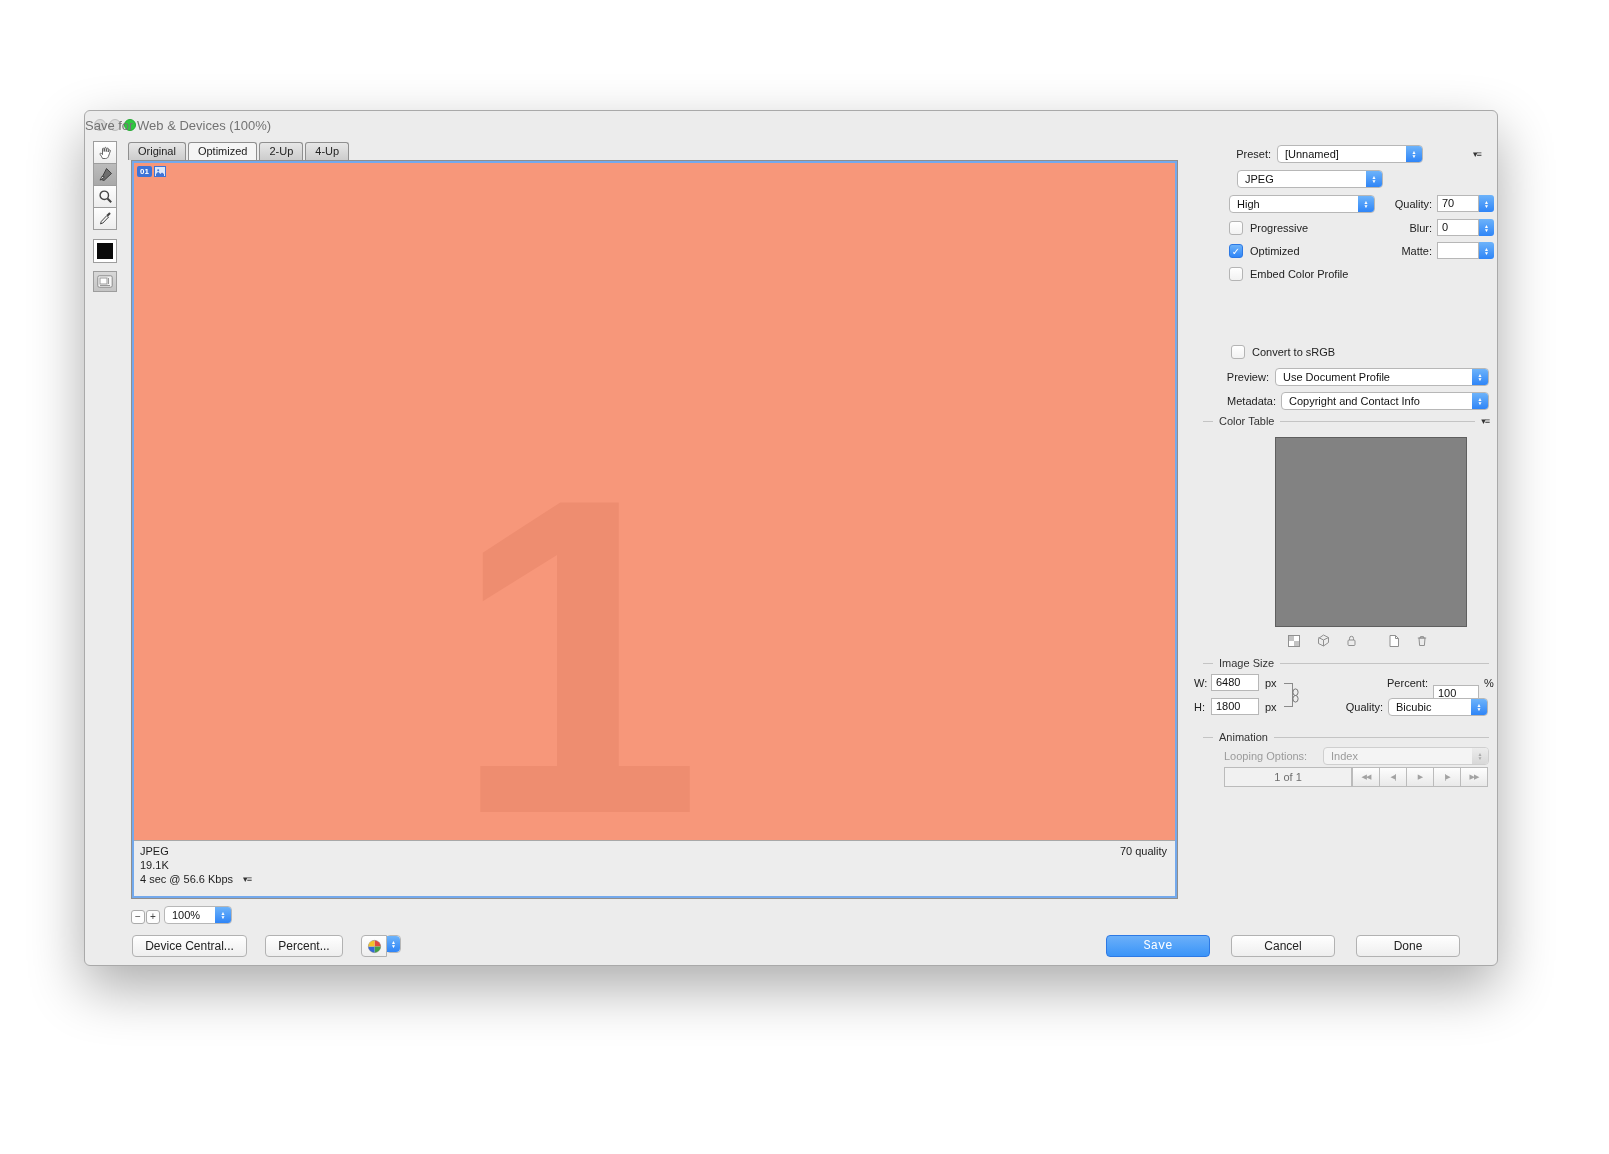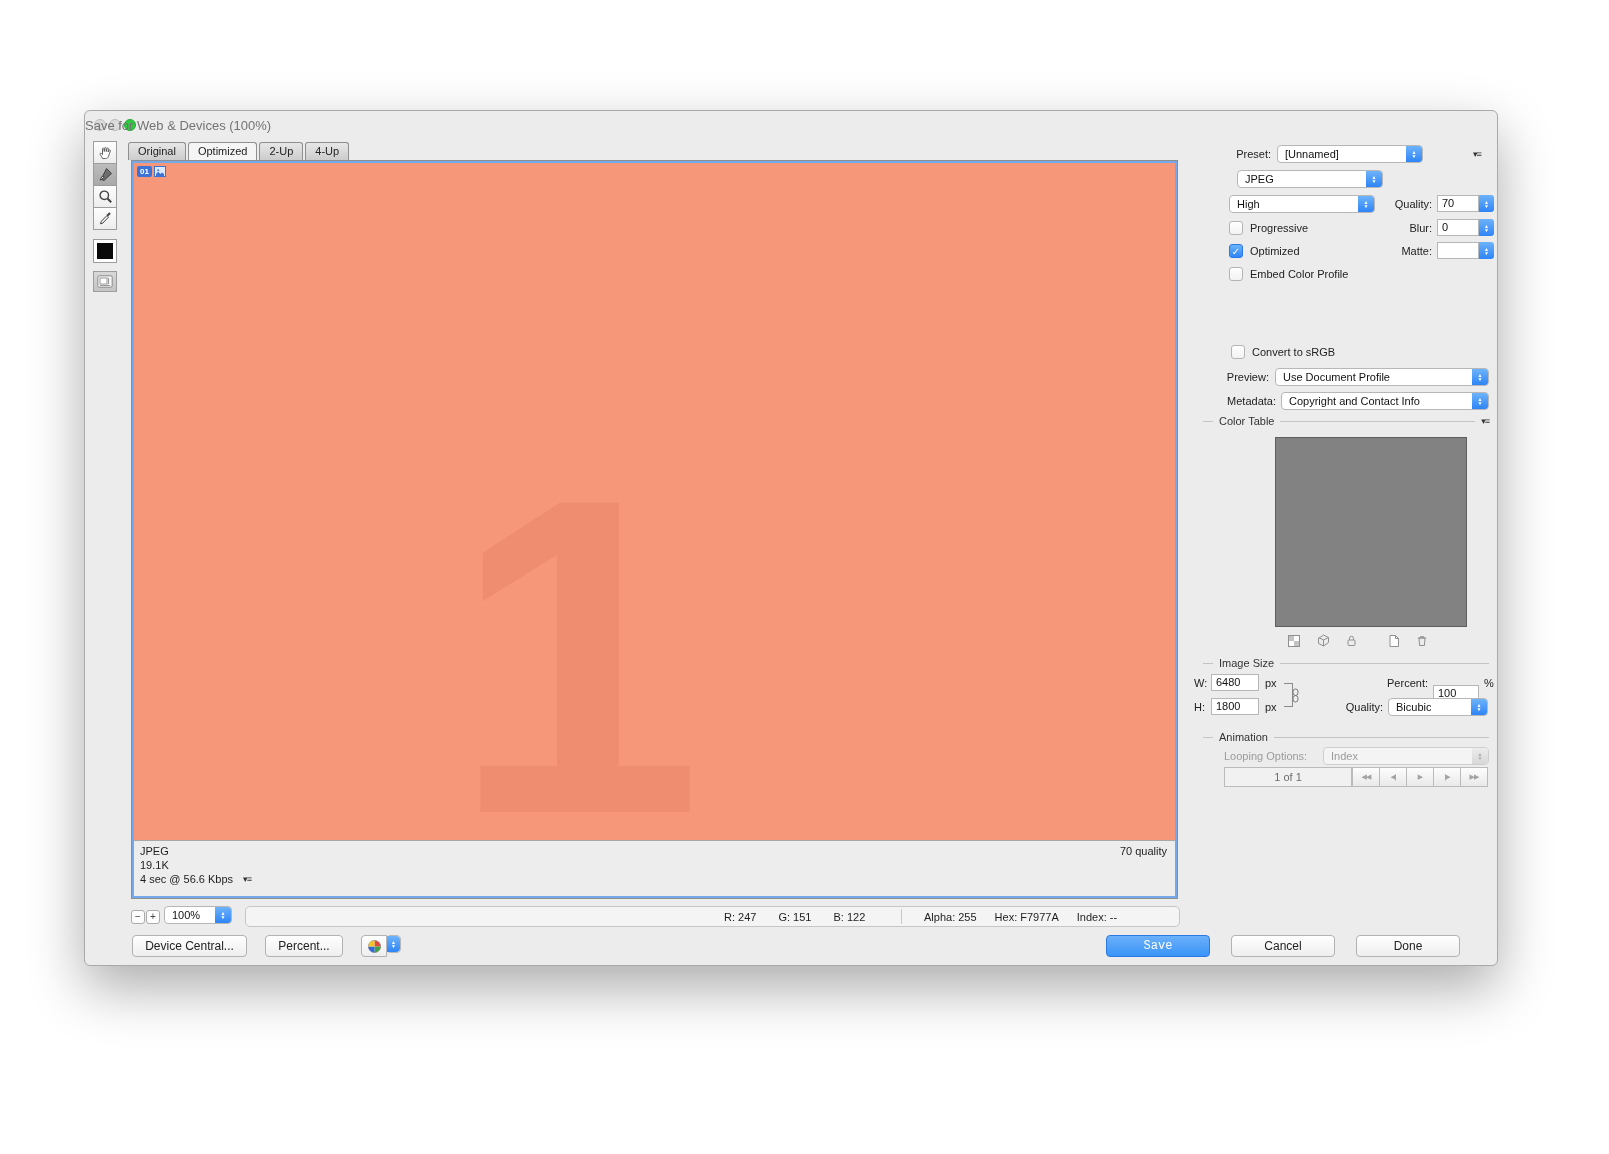--- a/index.html
+++ b/index.html
@@ -192,33 +192,20 @@
 
   <div class="mini-btn" style="left:46px">−</div>
   <div class="mini-btn" style="left:61px">+</div>
   <div class="dropdown zoom-select">
     <span>100%</span>
     <span class="dd-stepper">
         <span>▲</span>
         <span>▼</span>
       </span>
   </div>
-  <div class="status-pill">
-    <div class="rgb-group">
-      <span>R: 247</span>
-      <span>G: 151</span>
-      <span>B: 122</span>
-    </div>
-    <div class="pill-divider"></div>
-    <div class="alpha-group">
-      <span>Alpha: 255</span>
-      <span>Hex: F7977A</span>
-      <span>Index: --</span>
-    </div>
-  </div>
 
   <div class="btn" style="left:47px;width:115px">Device Central...</div>
   <div class="btn" style="left:180px;width:78px">Percent...</div>
   <div class="color-btn">
     <svg width="15" height="15" viewBox="0 0 16 16">
         <circle cx="8" cy="8" r="6.5" fill="#fff" stroke="#999"></circle>
         <path d="M8 1.5A6.5 6.5 0 0114.5 8H8z" fill="#e04a3f"></path>
         <path d="M14.5 8A6.5 6.5 0 018 14.5V8z" fill="#43a047"></path>
         <path d="M8 14.5A6.5 6.5 0 011.5 8H8z" fill="#3567d6"></path>
         <path d="M1.5 8A6.5 6.5 0 018 1.5V8z" fill="#f3c229"></path>

